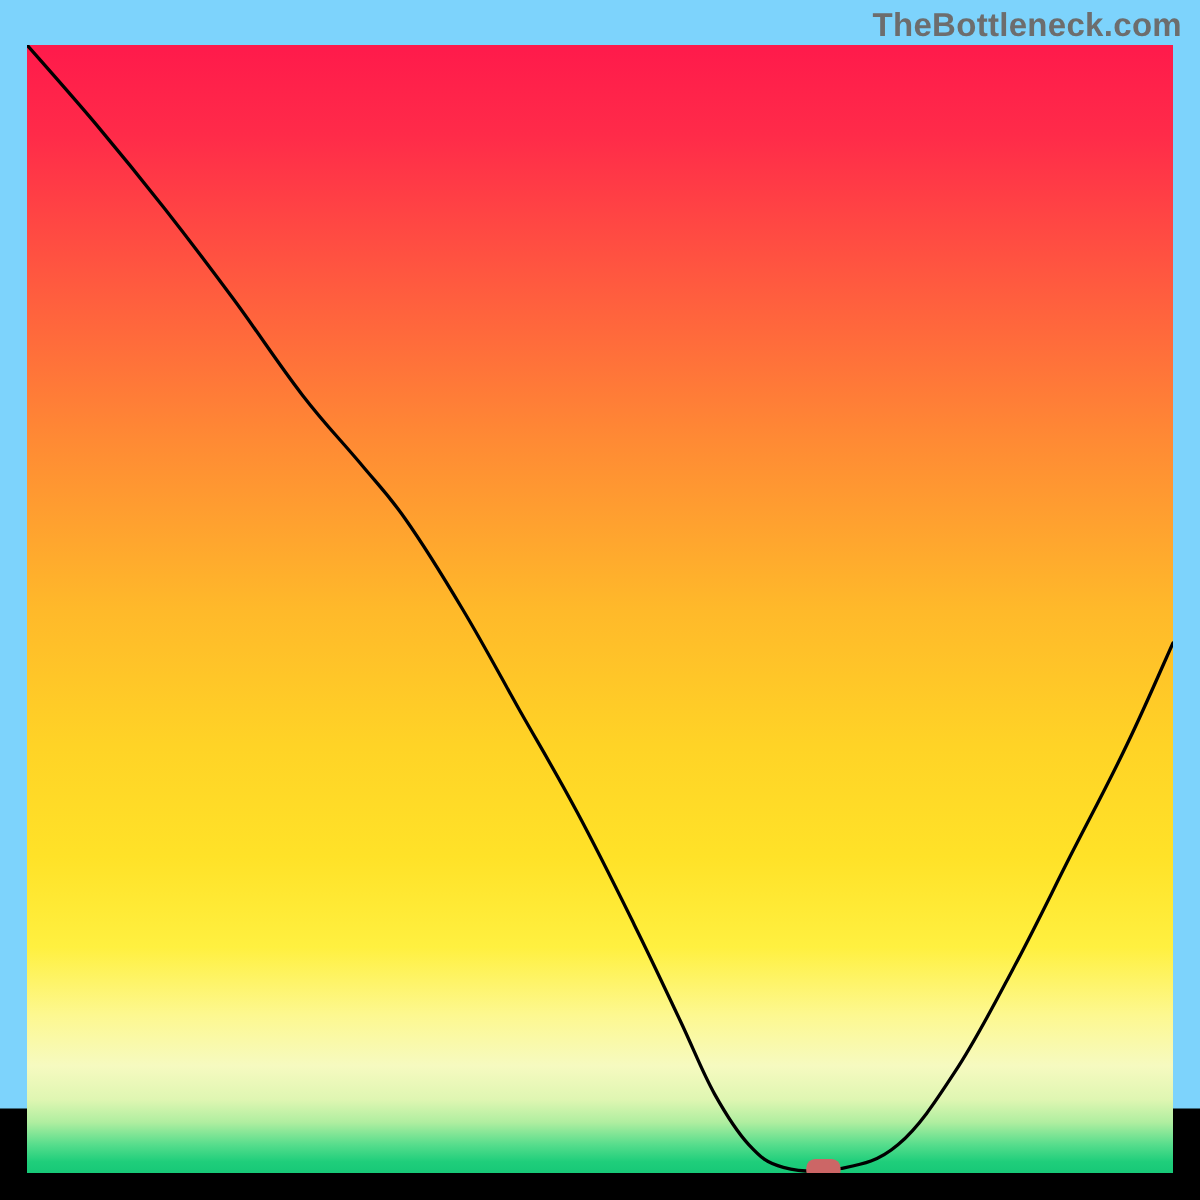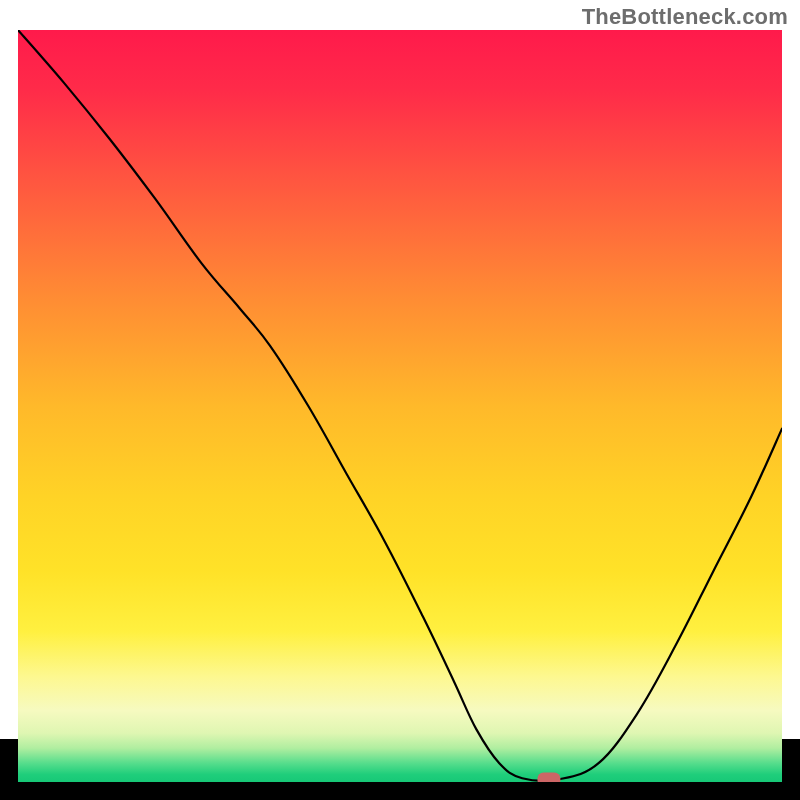--- a/index.html
+++ b/index.html
@@ -7,21 +7,21 @@
     padding: 0;
     width: 800px;
     height: 800px;
     background: #000000;
     overflow: hidden;
   }
   .frame {
     position: relative;
     width: 800px;
     height: 739px;
-    background: #ffffff;
+    background: #7dd3fc;
   }
   .watermark {
     position: absolute;
     top: 4px;
     right: 12px;
     font-family: Arial, Helvetica, sans-serif;
     font-size: 22px;
     font-weight: bold;
     color: #6d6d6d;
     letter-spacing: 0.2px;

